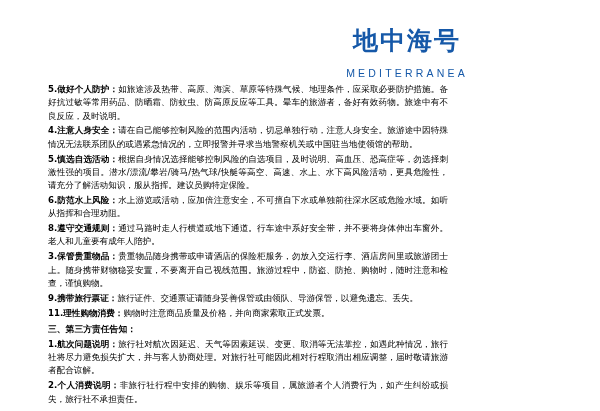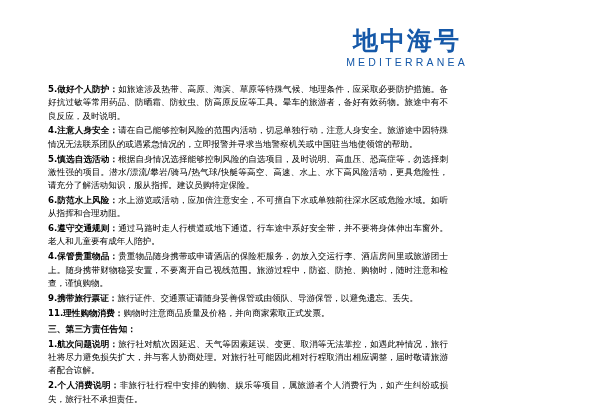--- a/index.html
+++ b/index.html
@@ -28,21 +28,21 @@
     line-height: 1;
   }
   .brand-cn {
     font-size: 25px;
     font-weight: bold;
     letter-spacing: 2px;
     color: #1558a8;
     font-family: "DejaVu Sans", "Liberation Sans", sans-serif;
   }
   .brand-en {
-    margin-top: 4px;
+    margin-top: 15px;
     font-size: 10.5px;
     letter-spacing: 3.2px;
     color: #1558a8;
     font-family: "Liberation Sans", sans-serif;
   }
   .body-copy {
     position: absolute;
     left: 48px;
     right: 44px;
     top: 83px;
@@ -77,23 +77,23 @@
   <div class="body-copy">
 
     <p class="para"><span class="lead">5.做好个人防护：</span><span>如旅途涉及热带、高原、海滨、草原等特殊气候、地理条件，应采取必要防护措施。备好抗过敏等常用药品、防晒霜、防蚊虫、防高原反应等工具。晕车的旅游者，备好有效药物。旅途中有不良反应，及时说明。</span></p>
 
     <p class="para"><span class="lead">4.注意人身安全：</span><span>请在自己能够控制风险的范围内活动，切忌单独行动，注意人身安全。旅游途中因特殊情况无法联系团队的或遇紧急情况的，立即报警并寻求当地警察机关或中国驻当地使领馆的帮助。</span></p>
 
     <p class="para"><span class="lead">5.慎选自选活动：</span><span>根据自身情况选择能够控制风险的自选项目，及时说明、高血压、恐高症等，勿选择刺激性强的项目。潜水/漂流/攀岩/骑马/热气球/快艇等高空、高速、水上、水下高风险活动，更具危险性，请充分了解活动知识，服从指挥。建议员购特定保险。</span></p>
 
     <p class="para"><span class="lead">6.防范水上风险：</span><span>水上游览或活动，应加倍注意安全，不可擅自下水或单独前往深水区或危险水域。如听从指挥和合理劝阻。</span></p>
 
-    <p class="para"><span class="lead">6.遵守交通规则：</span><span>通过马路时走人行横道或地下通道。行车途中系好安全带，并不要将身体伸出车窗外。老人和儿童要有成年人陪护。</span></p>
+    <p class="para"><span class="lead">8.遵守交通规则：</span><span>通过马路时走人行横道或地下通道。行车途中系好安全带，并不要将身体伸出车窗外。老人和儿童要有成年人陪护。</span></p>
 
-    <p class="para"><span class="lead">4.保管贵重物品：</span><span>贵重物品随身携带或申请酒店的保险柜服务，勿放入交运行李、酒店房间里或旅游团士上。随身携带财物稳妥安置，不要离开自己视线范围。旅游过程中，防盗、防抢、购物时，随时注意和检查，谨慎购物。</span></p>
+    <p class="para"><span class="lead">3.保管贵重物品：</span><span>贵重物品随身携带或申请酒店的保险柜服务，勿放入交运行李、酒店房间里或旅游团士上。随身携带财物稳妥安置，不要离开自己视线范围。旅游过程中，防盗、防抢、购物时，随时注意和检查，谨慎购物。</span></p>
 
     <p class="para"><span class="lead">9.携带旅行票证：</span><span>旅行证件、交通票证请随身妥善保管或由领队、导游保管，以避免遗忘、丢失。</span></p>
 
 
     <p class="para"><span class="lead">11.理性购物消费：</span><span>购物时注意商品质量及价格，并向商家索取正式发票。</span></p>
 
     <div class="section-head">三、第三方责任告知：</div>
 
     <p class="para"><span class="lead">1.航次问题说明：</span><span>旅行社对航次因延迟、天气等因素延误、变更、取消等无法掌控，如遇此种情况，旅行社将尽力避免损失扩大，并与客人协商处理。对旅行社可能因此相对行程取消出相应调整，届时敬请旅游者配合谅解。</span></p>
 

